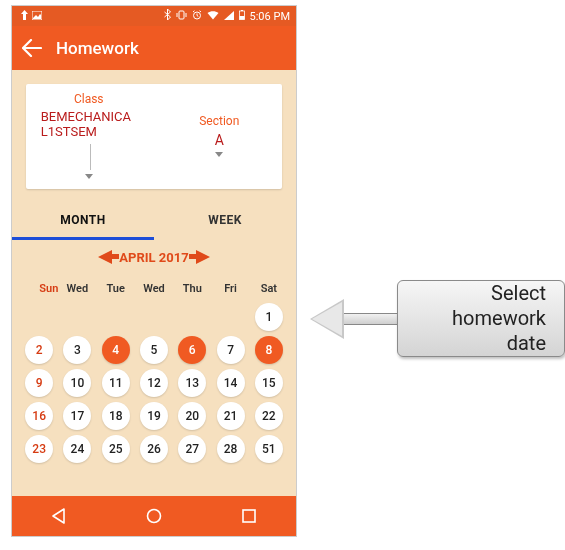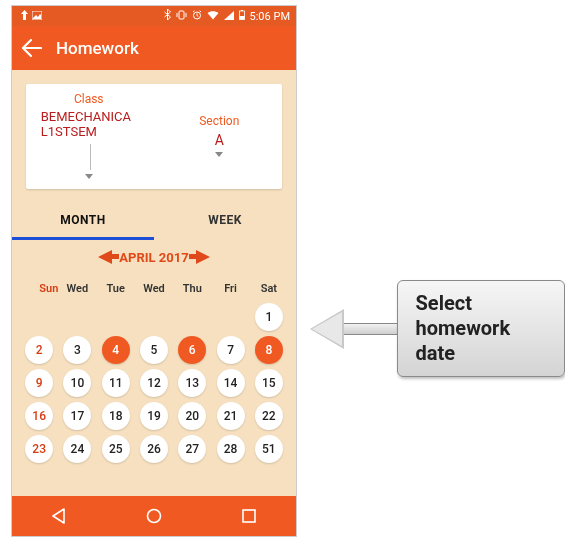--- a/index.html
+++ b/index.html
@@ -36,21 +36,21 @@
   .day { width:28px; height:28px; border-radius:50%; background:#fff; color:#222; font-size:12px; font-weight:500; display:flex; align-items:center; justify-content:center; box-shadow:0 1px 2px rgba(0,0,0,.15); cursor:pointer; }
   .day.sun { color:#d63b12; }
   .day.today { background:#f05a22; color:#fff; }
   .navbar { position:absolute; bottom:0; left:0; right:0; height:40px; background:#f05a22; display:flex; align-items:center; justify-content:space-around; }
   .navbar span { width:48px; display:flex; justify-content:center; cursor:pointer; }
   
   .callout { position:absolute; left:310px; top:280px; display:flex; align-items:center; }
   .arrow-stem { width:56px; height:12px; background:linear-gradient(#f1f1f1,#cfcfcf); border:1px solid #888; border-left:none; border-right:none; }
   .arrow-head { width:0;height:0; border-top:20px solid transparent; border-bottom:20px solid transparent; border-right:34px solid #c8c8c8; position:relative; }
   .arrow-head::after { content:""; position:absolute; left:2px; top:-17px; width:0;height:0; border-top:17px solid transparent; border-bottom:17px solid transparent; border-right:30px solid #e8e8e8; }
-  .callout-box { background:linear-gradient(#f6f6f6,#d4d4d4); border:1px solid #8a8a8a; border-radius:6px; padding:10px 18px; box-shadow:1px 2px 3px rgba(0,0,0,.25); color:#222; font-family:"Times New Roman",serif; font-size:20px; text-align:left; line-height:1.25;font-weight:bold; }
+  .callout-box { background:linear-gradient(#f6f6f6,#d4d4d4); border:1px solid #8a8a8a; border-radius:6px; padding:0 18px; box-shadow:1px 2px 3px rgba(0,0,0,.25); color:#222; font-family:"Times New Roman",serif; font-size:20px; text-align:right; line-height:1.25; }
 </style>
 </head>
 <body>
 
 <div class="phone">
   <div class="statusbar">
     <div class="left">
       <span>
         <svg width="9" height="10" viewBox="0 0 9 10">
             <path d="M4.5 0 1 4h2v6h3V4h2z" fill="#fff"></path>

